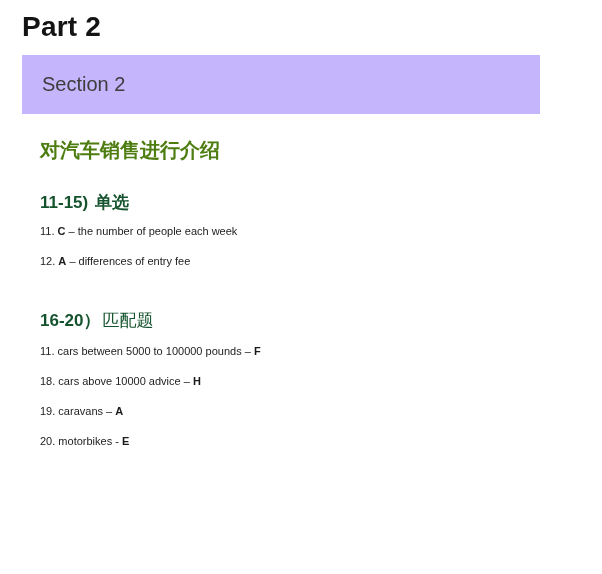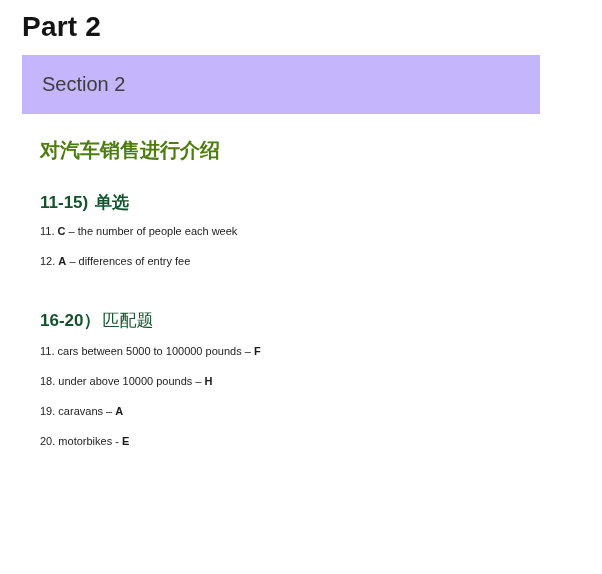--- a/index.html
+++ b/index.html
@@ -85,19 +85,19 @@
 
     <ul class="answers answers-1">
       <li><span>11.</span> <span class="answer-letter">C</span> <span>–</span> <span>the number of people each week</span></li>
       <li><span>12.</span> <span class="answer-letter">A</span> <span>–</span> <span>differences of entry fee</span></li>
     </ul>
 
     <h3 class="group-heading group-heading-2"><span class="range">16-20）</span><span class="glabel">匹配题</span></h3>
 
     <ul class="answers answers-2">
       <li><span>11.</span> <span>cars between 5000 to 100000 pounds</span> <span>–</span> <span class="answer-letter">F</span></li>
-      <li><span>18.</span> <span>under above 10000 pounds</span> <span>–</span> <span class="answer-letter">H</span></li>
+      <li><span>18.</span> <span>cars above 10000 advice</span> <span>–</span> <span class="answer-letter">H</span></li>
       <li><span>19.</span> <span>caravans</span> <span>–</span> <span class="answer-letter">A</span></li>
       <li><span>20.</span> <span>motorbikes</span> <span>-</span> <span class="answer-letter">E</span></li>
     </ul>
 
   </div>
 </div>
 
 </body></html>

